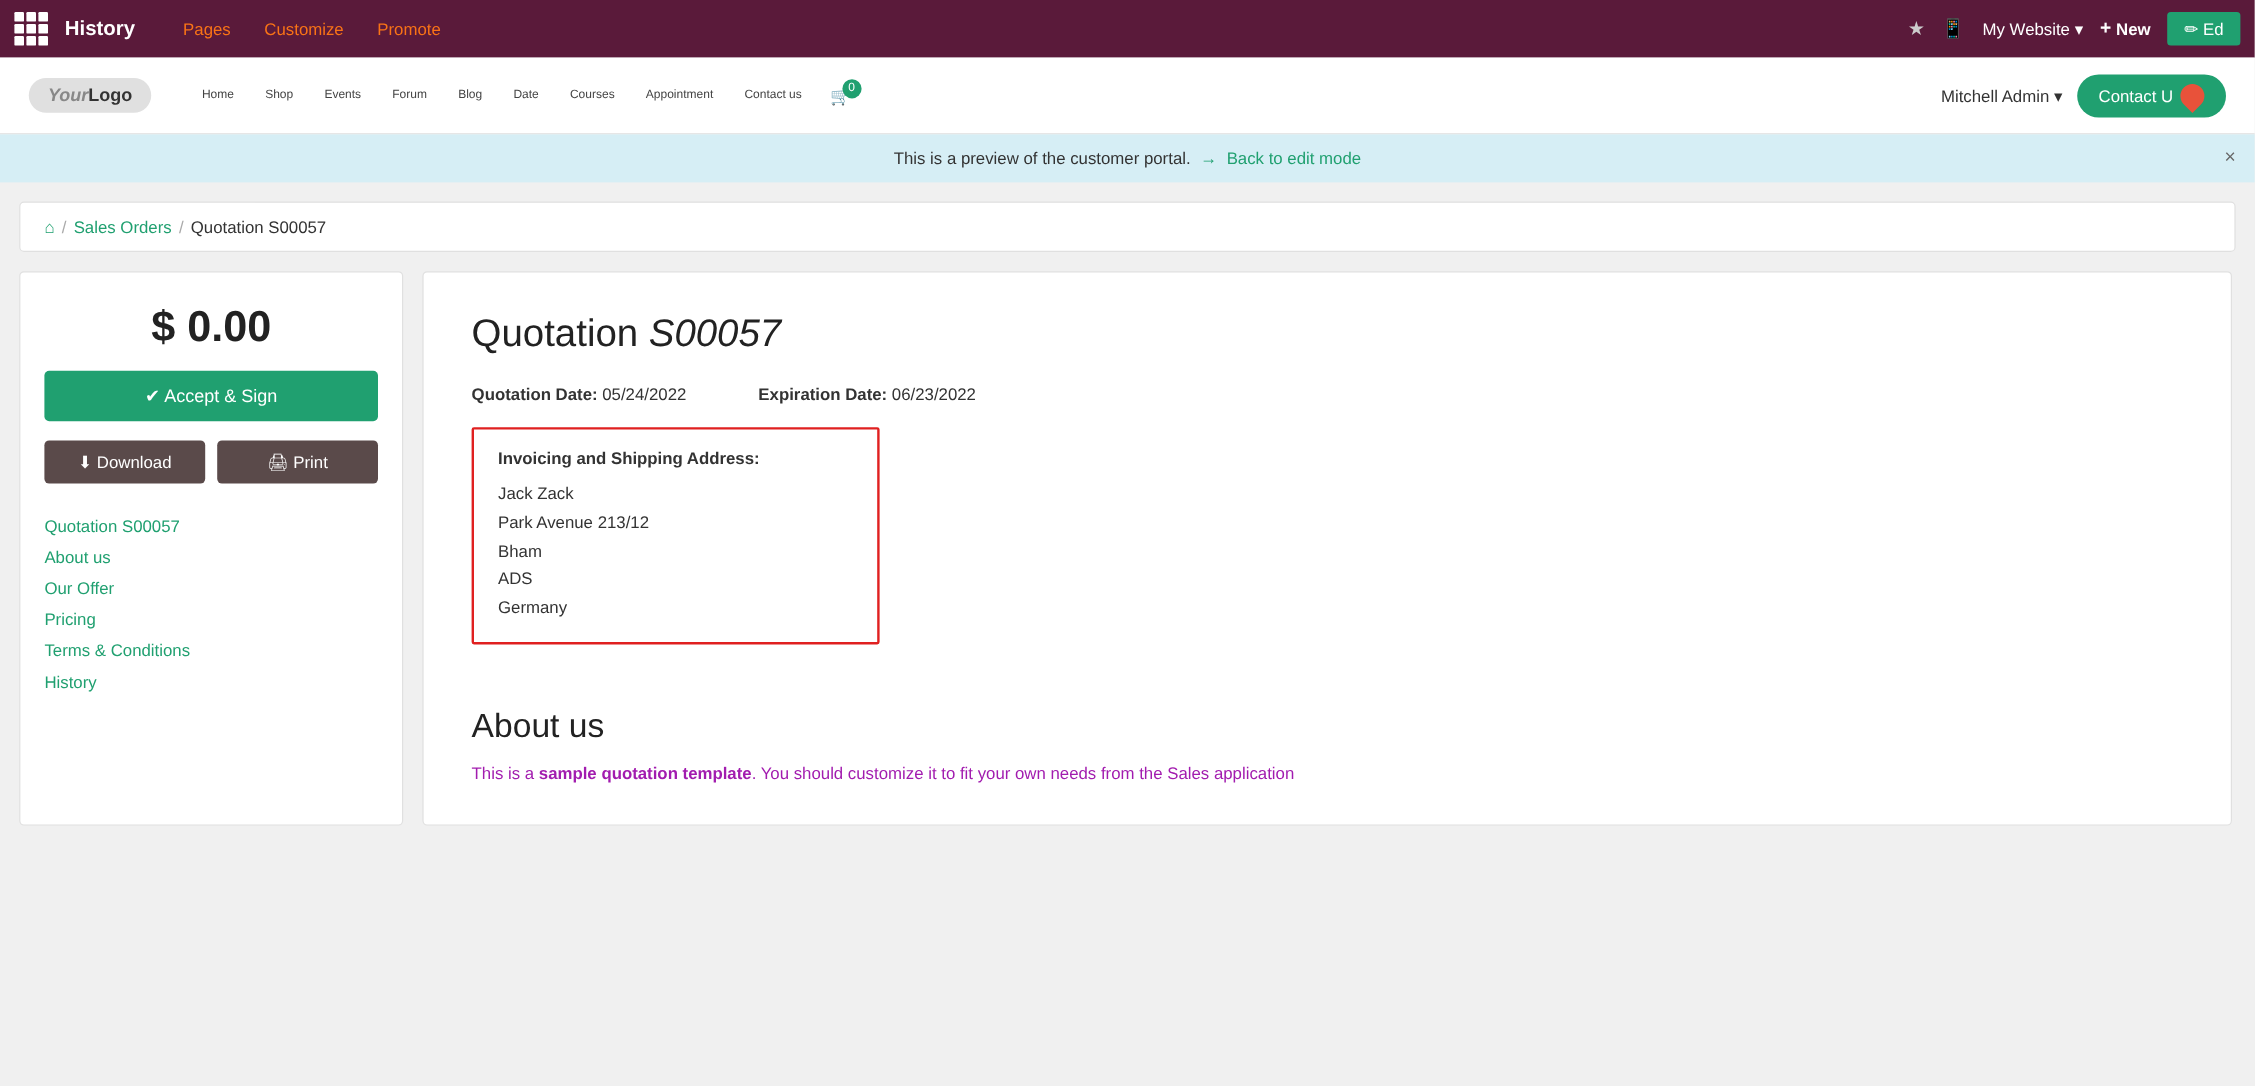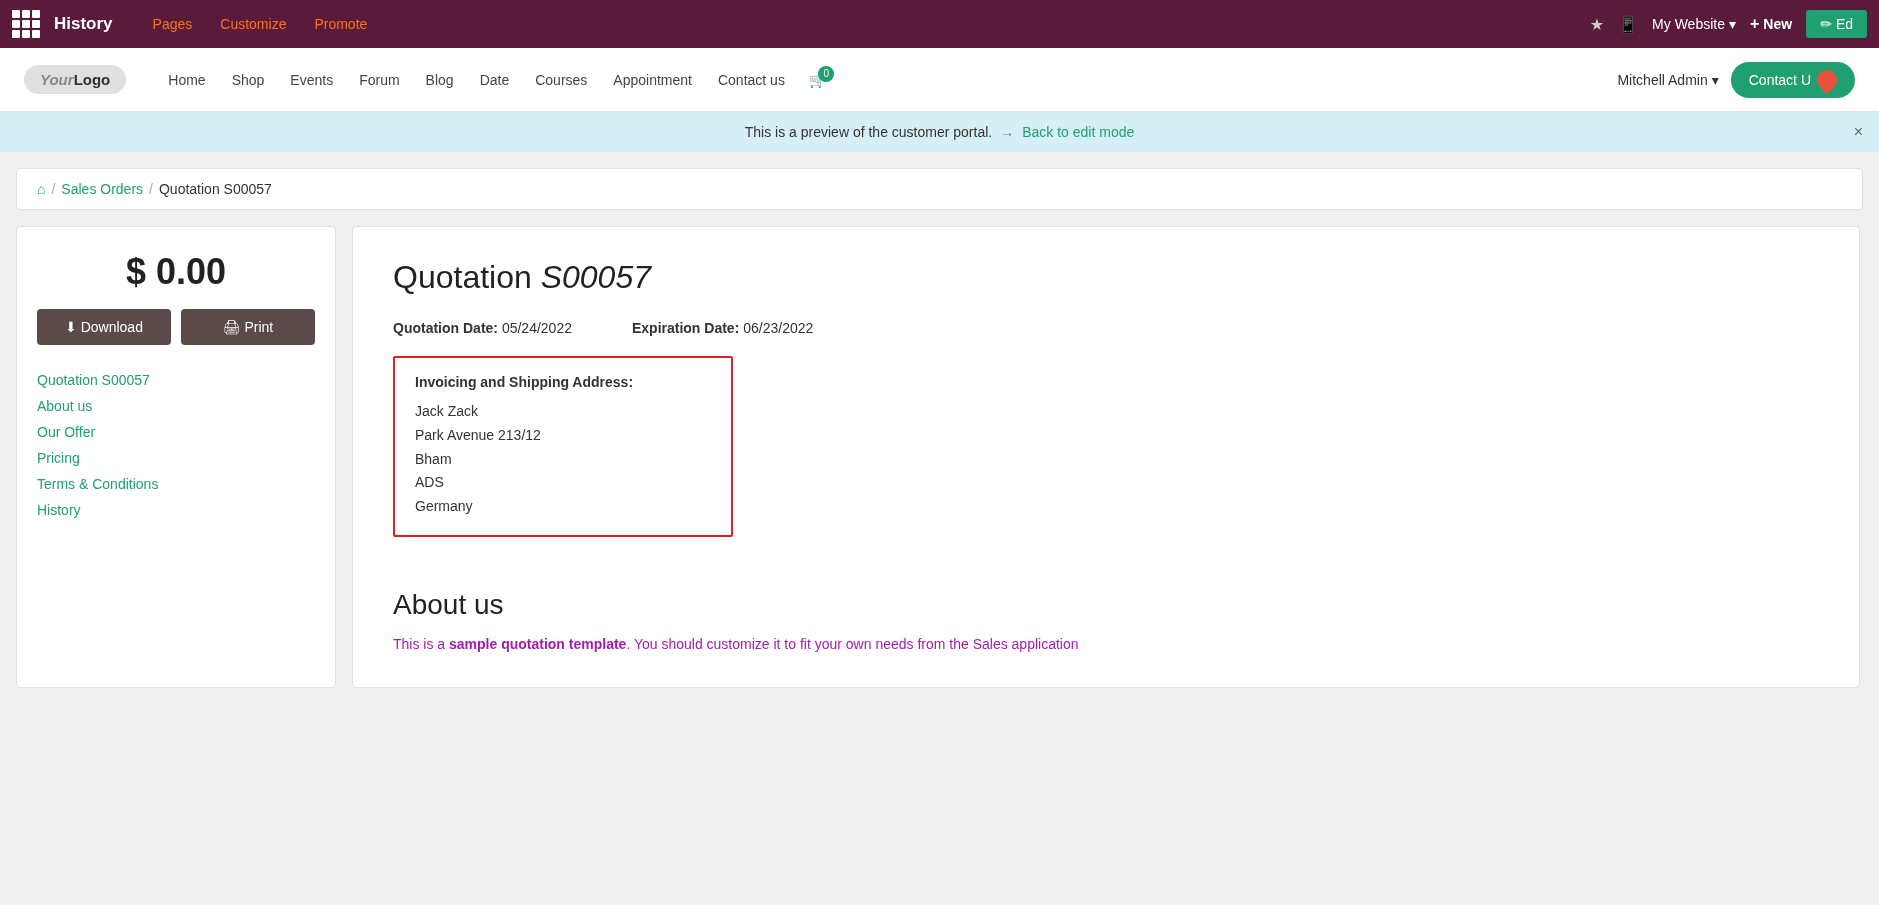--- a/index.html
+++ b/index.html
@@ -112,21 +112,21 @@
     .website-nav-links {
       display: flex;
       gap: 6px;
       align-items: center;
       flex: 1;
     }
     .website-nav-links a {
       color: #444;
       text-decoration: none;
       padding: 8px 10px;
-      font-size: 14px;
+      font-size: 10px;
       border-radius: 3px;
     }
     .cart-icon {
       position: relative;
       display: inline-flex;
       align-items: center;
       margin: 0 8px;
     }
     .cart-badge {
       background: #20a070;
@@ -415,20 +415,21 @@
   <span class="sep">/</span>
   <a>Sales Orders</a>
   <span class="sep">/</span>
   <span>Quotation S00057</span>
 </div>
 
 <div class="main-content">
 
   <div class="sidebar">
     <div class="price-display">$ 0.00</div>
+    <button class="accept-sign-btn">✔ Accept &amp; Sign</button>
     <div class="action-btns">
       <button class="download-btn">⬇ Download</button>
       <button class="print-btn">🖨 Print</button>
     </div>
     <div class="sidebar-links">
       <a>Quotation S00057</a>
       <a>About us</a>
       <a>Our Offer</a>
       <a>Pricing</a>
       <a>Terms &amp; Conditions</a>

